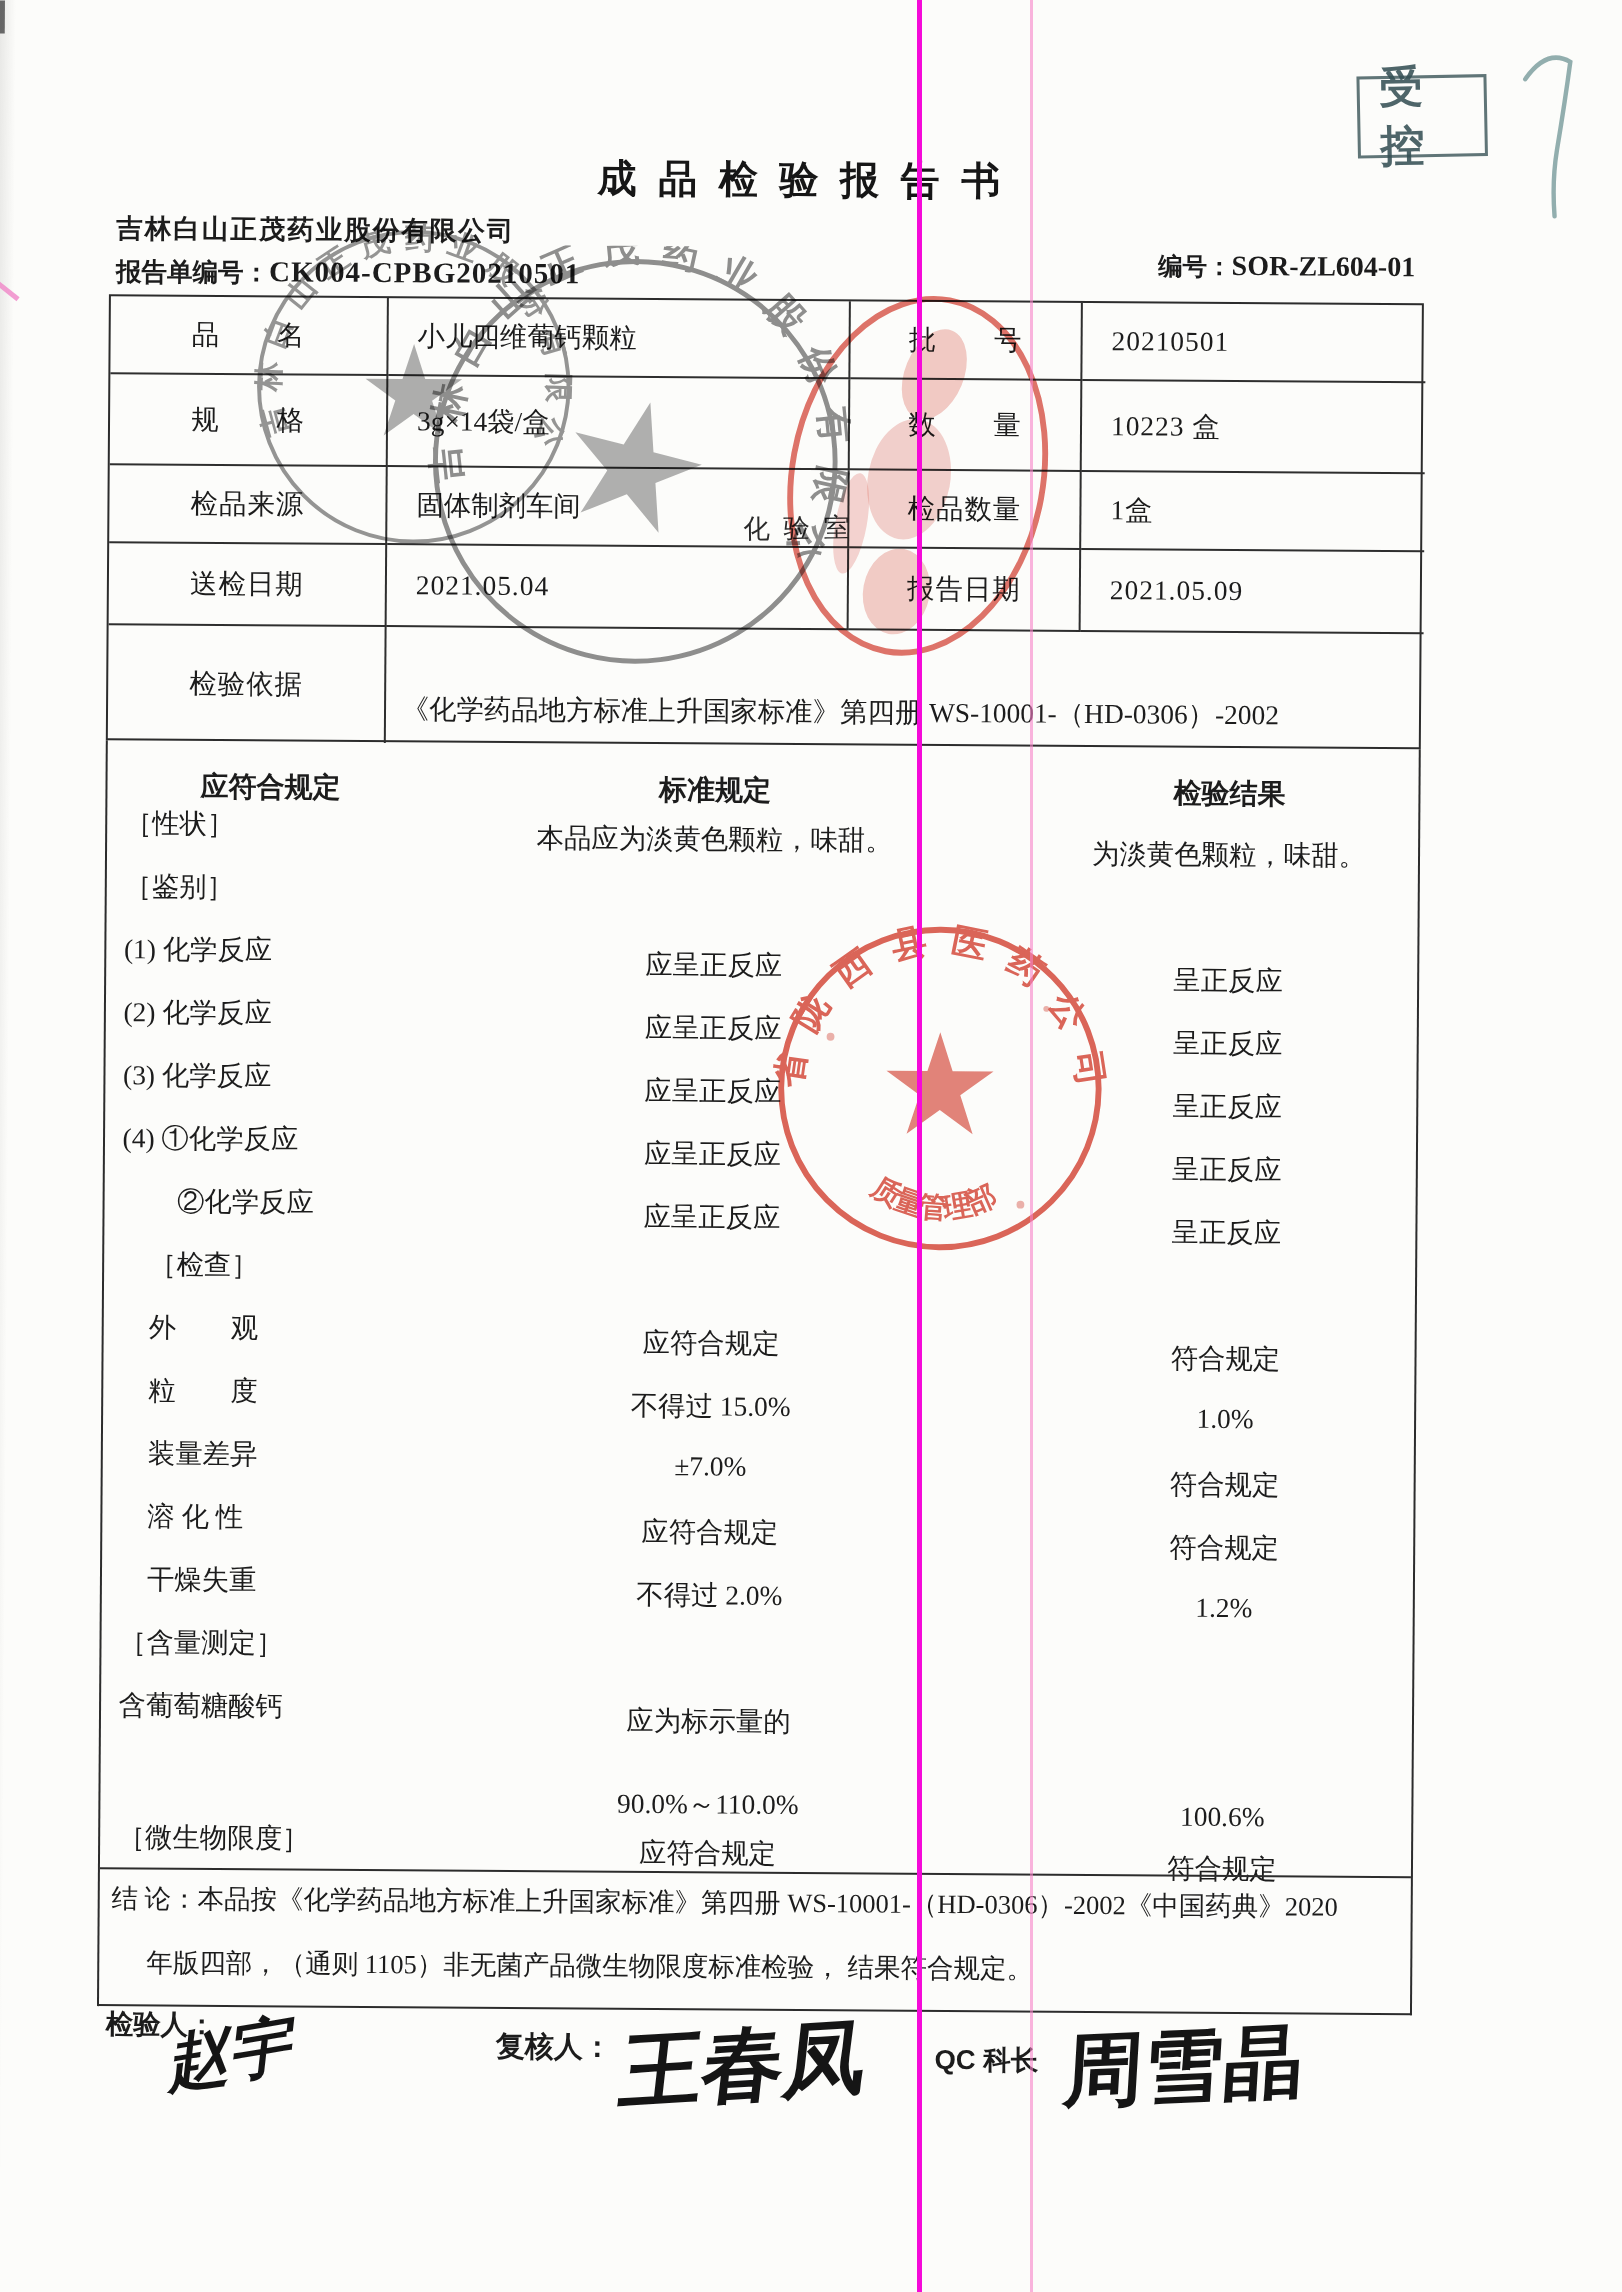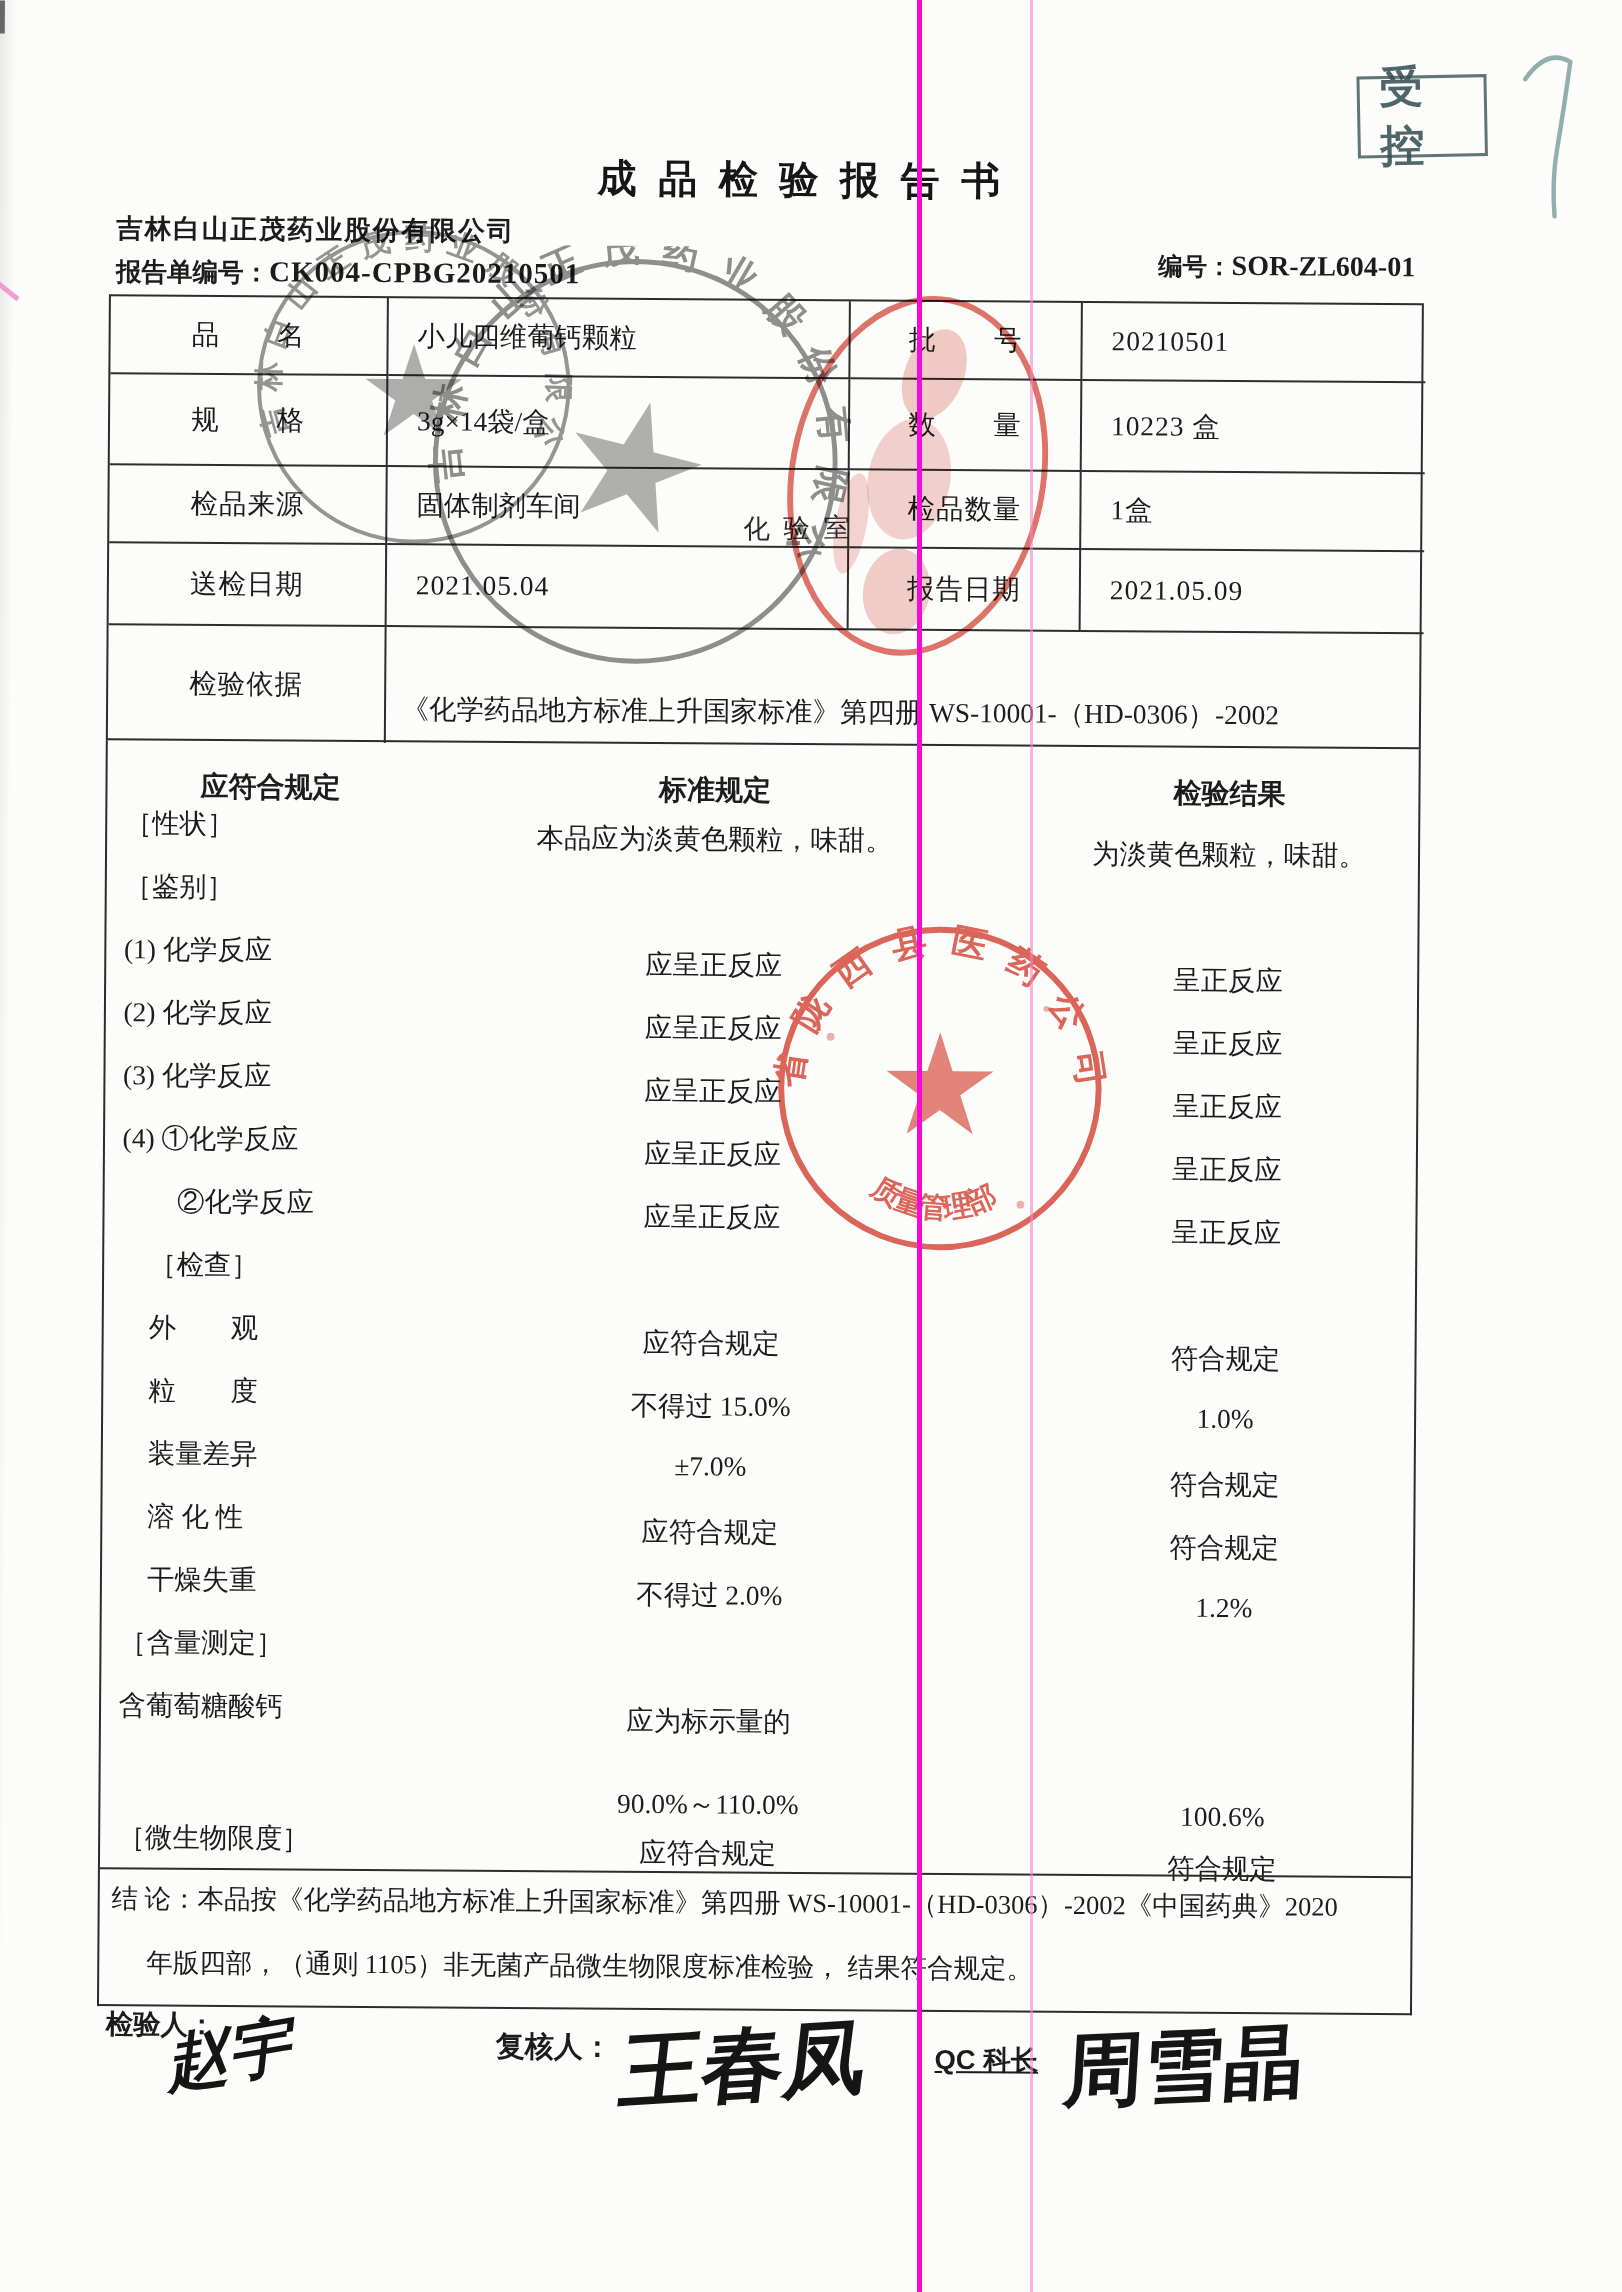--- a/index.html
+++ b/index.html
@@ -207,21 +207,21 @@
 
       <div class="concl-sep"></div>
       <div class="concl-1">结 论：本品按《化学药品地方标准上升国家标准》第四册 WS-10001-（HD-0306）-2002《中国药典》2020</div>
       <div class="concl-2">年版四部，（通则 1105）非无菌产品微生物限度标准检验， 结果符合规定。</div>
     </div>
 
     <div class="abs sig-label" style="left:120px;top:2011px;">检验人：</div>
     <div class="abs hand" style="left:184px;top:2015px;font-size:63px;transform:rotate(-10deg) skewX(-16deg);">赵宇</div>
     <div class="abs sig-label" style="left:510px;top:2029px;font-size:29px;">复核人：</div>
     <div class="abs hand" style="left:635px;top:2011px;font-size:82px;transform:rotate(-4deg) skewX(-10deg);">王春凤</div>
-    <div class="abs sig-label" style="left:949px;top:2041px;text-decoration:underline;">QC 科长</div>
+    <div class="abs sig-label" style="left:949px;top:2041px;">QC 科长</div>
     <div class="abs hand" style="left:1078px;top:2011px;font-size:80px;transform:rotate(-3deg) skewX(-6deg);">周雪晶</div>
 
     <svg class="abs stamp" style="left:250px;top:223px;opacity:.6;" width="333" height="333" viewBox="0 0 340 340">
       <circle cx="170" cy="170" r="158" fill="none" stroke="#4e4e4e" stroke-width="4"></circle>
       <path id="arcA" d="M 45 225 A 138 138 0 1 1 295 225" fill="none"></path>
       <text font-size="30" fill="#4e4e4e" font-weight="bold">
         <textPath href="#arcA" startOffset="8" textLength="590">吉林白山正茂药业股份有限公司</textPath>
       </text>
       <polygon transform="translate(170,178) scale(0.74)" points="0,-70 15.7,-21.6 66.6,-21.6 25.4,8.25 41.1,56.6 0,26.7 -41.1,56.6 -25.4,8.25 -66.6,-21.6 -15.7,-21.6" fill="#4e4e4e" opacity="0.75"></polygon>
     </svg>

